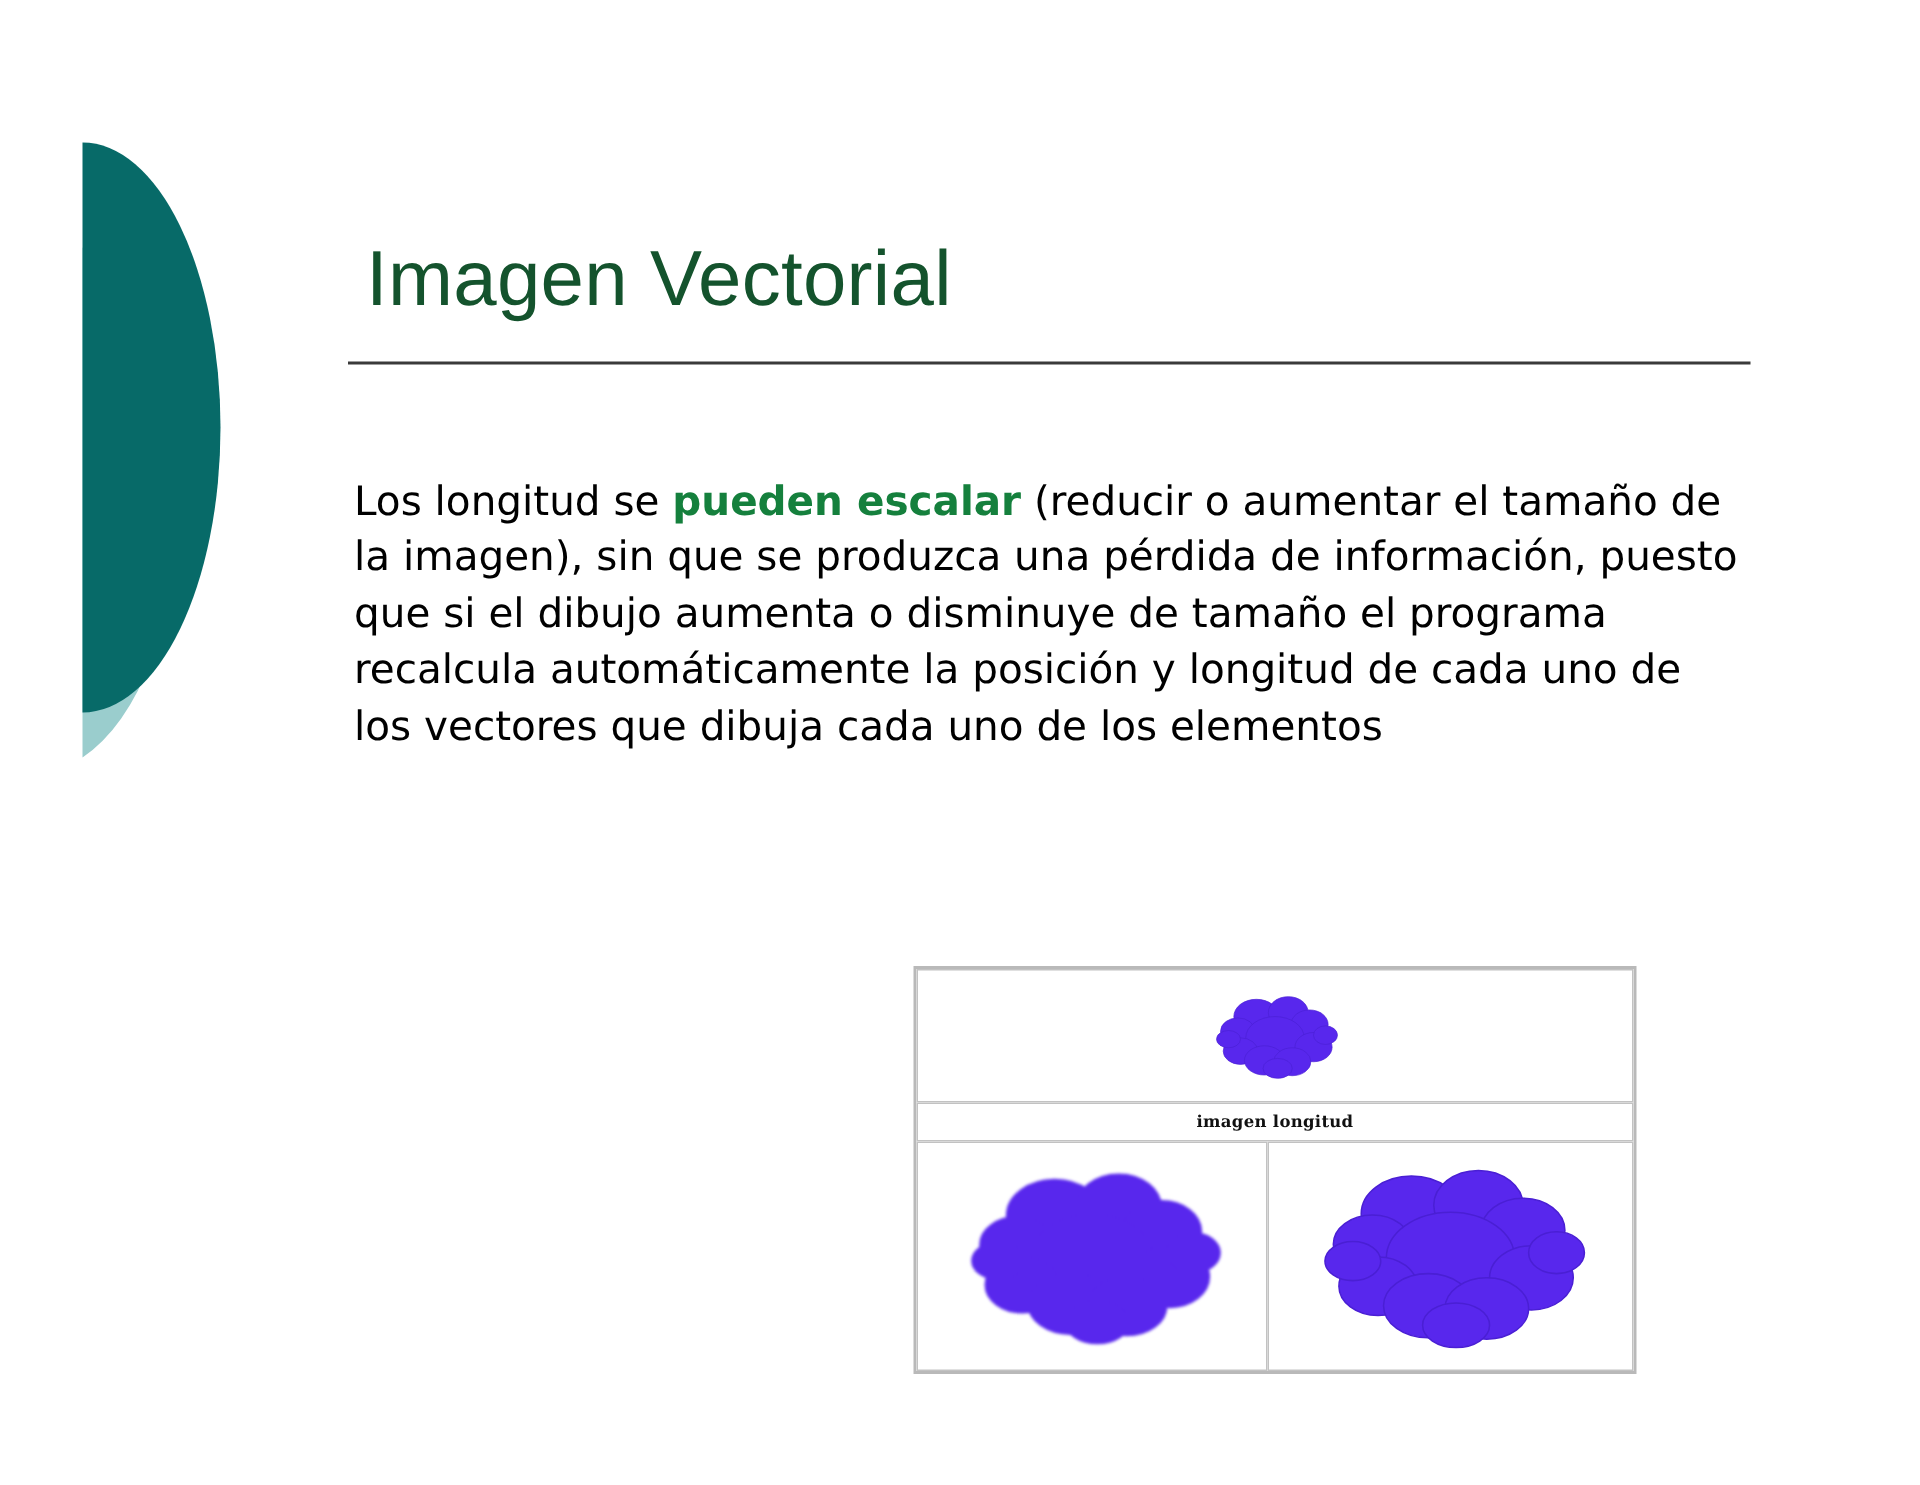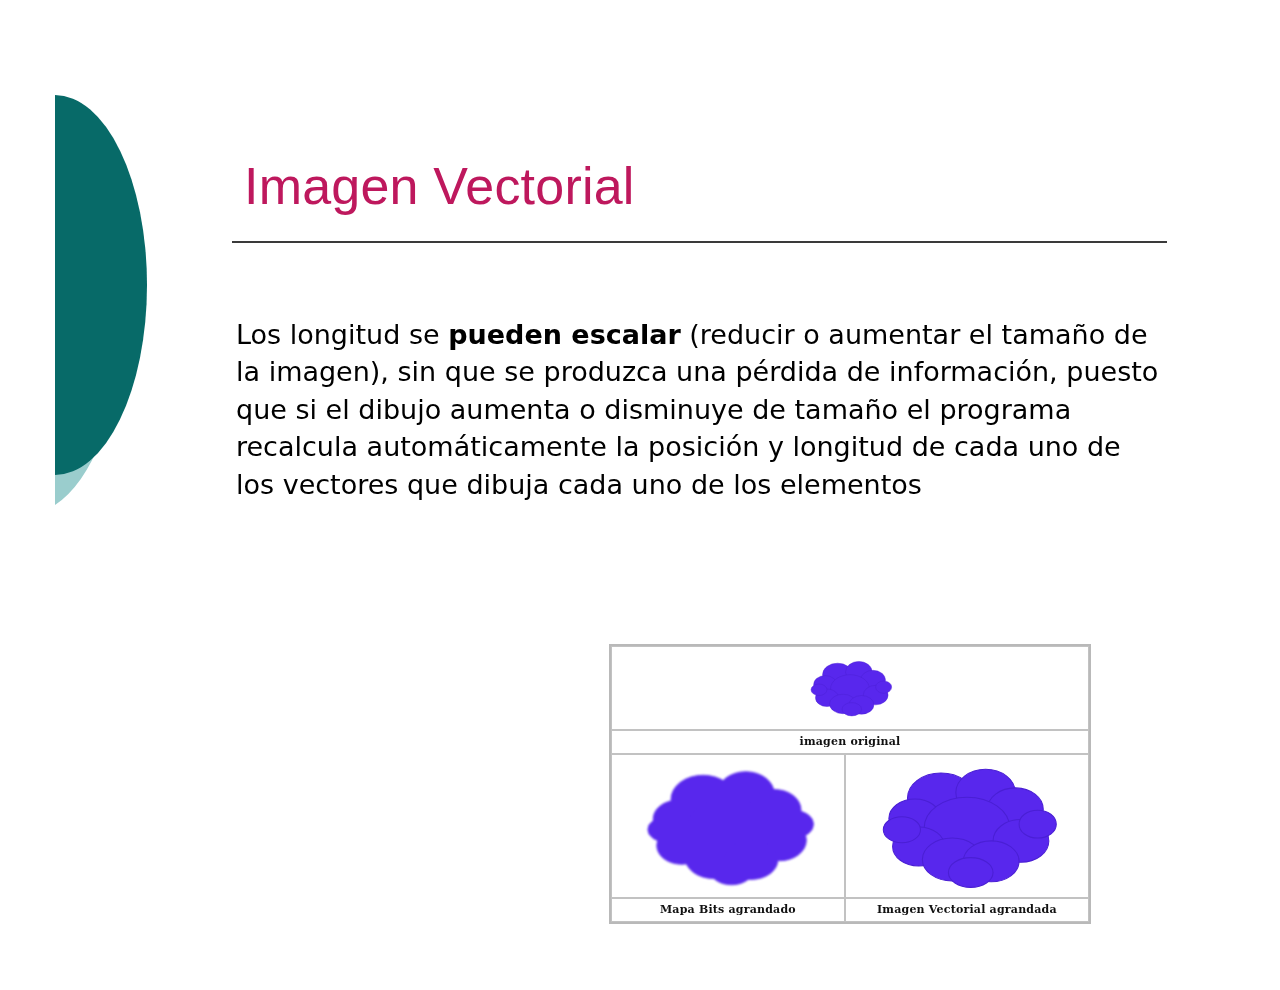--- a/index.html
+++ b/index.html
@@ -30,21 +30,21 @@
   .title-block {
     position: absolute;
     left: 232px;
     top: 158px;
     width: 935px;
   }
   .slide-title {
     font-family: "Liberation Sans", sans-serif;
     font-size: 52px;
     font-weight: 400;
-    color: #be185d;
+    color: #14532d;
     letter-spacing: 0.2px;
     line-height: 1.08;
     margin: 0;
     padding-left: 12px;
     white-space: nowrap;
   }
   .title-rule {
     margin-top: 27px;
     height: 0;
     border-top: 2px solid #3a3a3a;
@@ -61,21 +61,21 @@
   .body-text {
     margin: 0;
     font-family: "DejaVu Sans", sans-serif;
     font-size: 27px;
     line-height: 1.385;
     color: #000000;
     text-align: left;
   }
   .hl-strong {
     font-weight: bold;
-    color: #000000;
+    color: #15803d;
   }
 
   
   .compare-table-wrap {
     position: absolute;
     left: 609px;
     top: 644px;
     width: 482px;
     height: 272px;
   }
@@ -161,21 +161,21 @@
                 <ellipse cx="126" cy="108" rx="28" ry="21"></ellipse>
                 <ellipse cx="30" cy="74" rx="18" ry="13"></ellipse>
                 <ellipse cx="176" cy="68" rx="18" ry="14"></ellipse>
                 <ellipse cx="104" cy="118" rx="22" ry="15"></ellipse>
               </g>
             </svg>
           </div>
         </td>
       </tr>
       <tr>
-        <td class="cell-caption" colspan="2">imagen original</td>
+        <td class="cell-caption" colspan="2">imagen longitud</td>
       </tr>
       <tr>
         <td class="cell-img-big">
           <div class="blob-holder">
             <svg class="blob-raster" viewBox="0 0 200 140" xmlns="http://www.w3.org/2000/svg">
               <g fill="#5827ed" stroke="#5827ed" stroke-width="1">
                 <ellipse cx="72" cy="40" rx="36" ry="27"></ellipse>
                 <ellipse cx="120" cy="34" rx="32" ry="25"></ellipse>
                 <ellipse cx="152" cy="52" rx="30" ry="23"></ellipse>
                 <ellipse cx="44" cy="62" rx="28" ry="21"></ellipse>
@@ -205,19 +205,15 @@
                 <ellipse cx="84" cy="106" rx="32" ry="23"></ellipse>
                 <ellipse cx="126" cy="108" rx="30" ry="22"></ellipse>
                 <ellipse cx="30" cy="74" rx="20" ry="14"></ellipse>
                 <ellipse cx="176" cy="68" rx="20" ry="15"></ellipse>
                 <ellipse cx="104" cy="120" rx="24" ry="16"></ellipse>
               </g>
             </svg>
           </div>
         </td>
       </tr>
-      <tr>
-        <td class="cell-caption">Mapa Bits agrandado</td>
-        <td class="cell-caption">Imagen Vectorial agrandada</td>
-      </tr>
     </tbody>
   </table>
 </div>
 
 </body></html>

